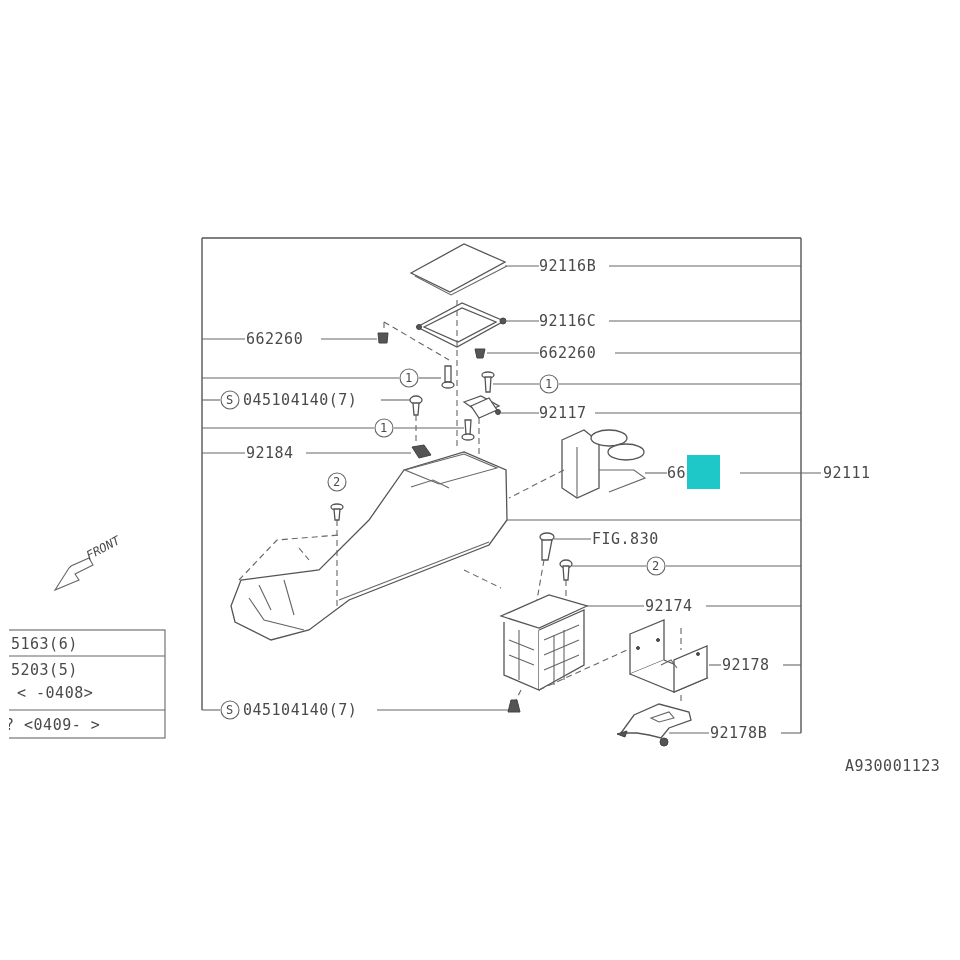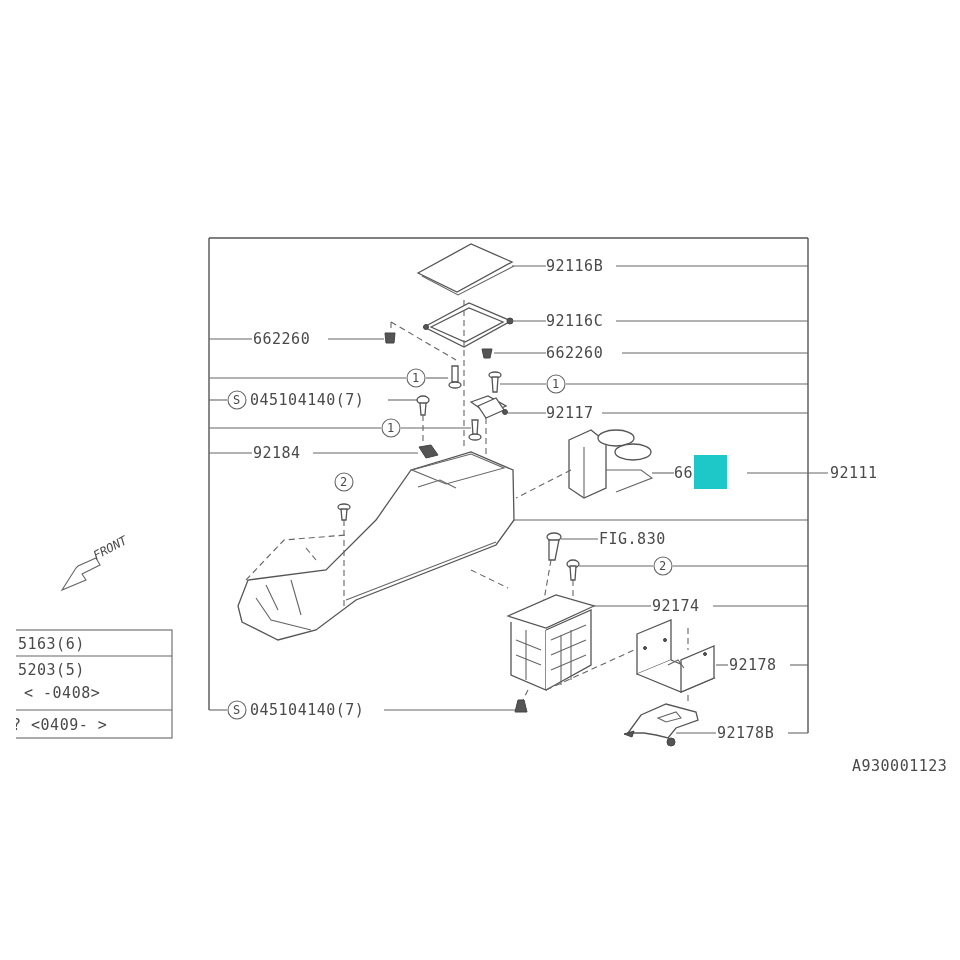--- a/index.html
+++ b/index.html
@@ -1,17 +1,17 @@
 <!DOCTYPE html>
 <html><head>
   <meta charset="utf-8">
   <style>
     html, body { margin: 0; padding: 0; background: #ffffff; }
     body { width: 960px; height: 960px; position: relative; overflow: hidden; }
-    .canvas { position: absolute; left: 16px; top: 0; width: 880px; height: 960px; }
+    .canvas { position: absolute; left: 9px; top: 0; width: 880px; height: 960px; }
     svg text { font-family: "DejaVu Sans Mono", "Liberation Mono", monospace; fill: #4a4a4a; }
     .lbl { font-size: 15px; letter-spacing: 0.5px; }
     .circ { font-size: 12px; }
     .stroke { stroke: #555; stroke-width: 1.4; fill: none; }
     .thin { stroke: #666; stroke-width: 1.1; fill: none; }
     .dash { stroke: #666; stroke-width: 1.1; fill: none; stroke-dasharray: 6 4; }
     .part { stroke: #555; stroke-width: 1.3; fill: #fff; }
     .dark { fill: #555; stroke: #444; stroke-width: 1; }
   </style>
 </head>

